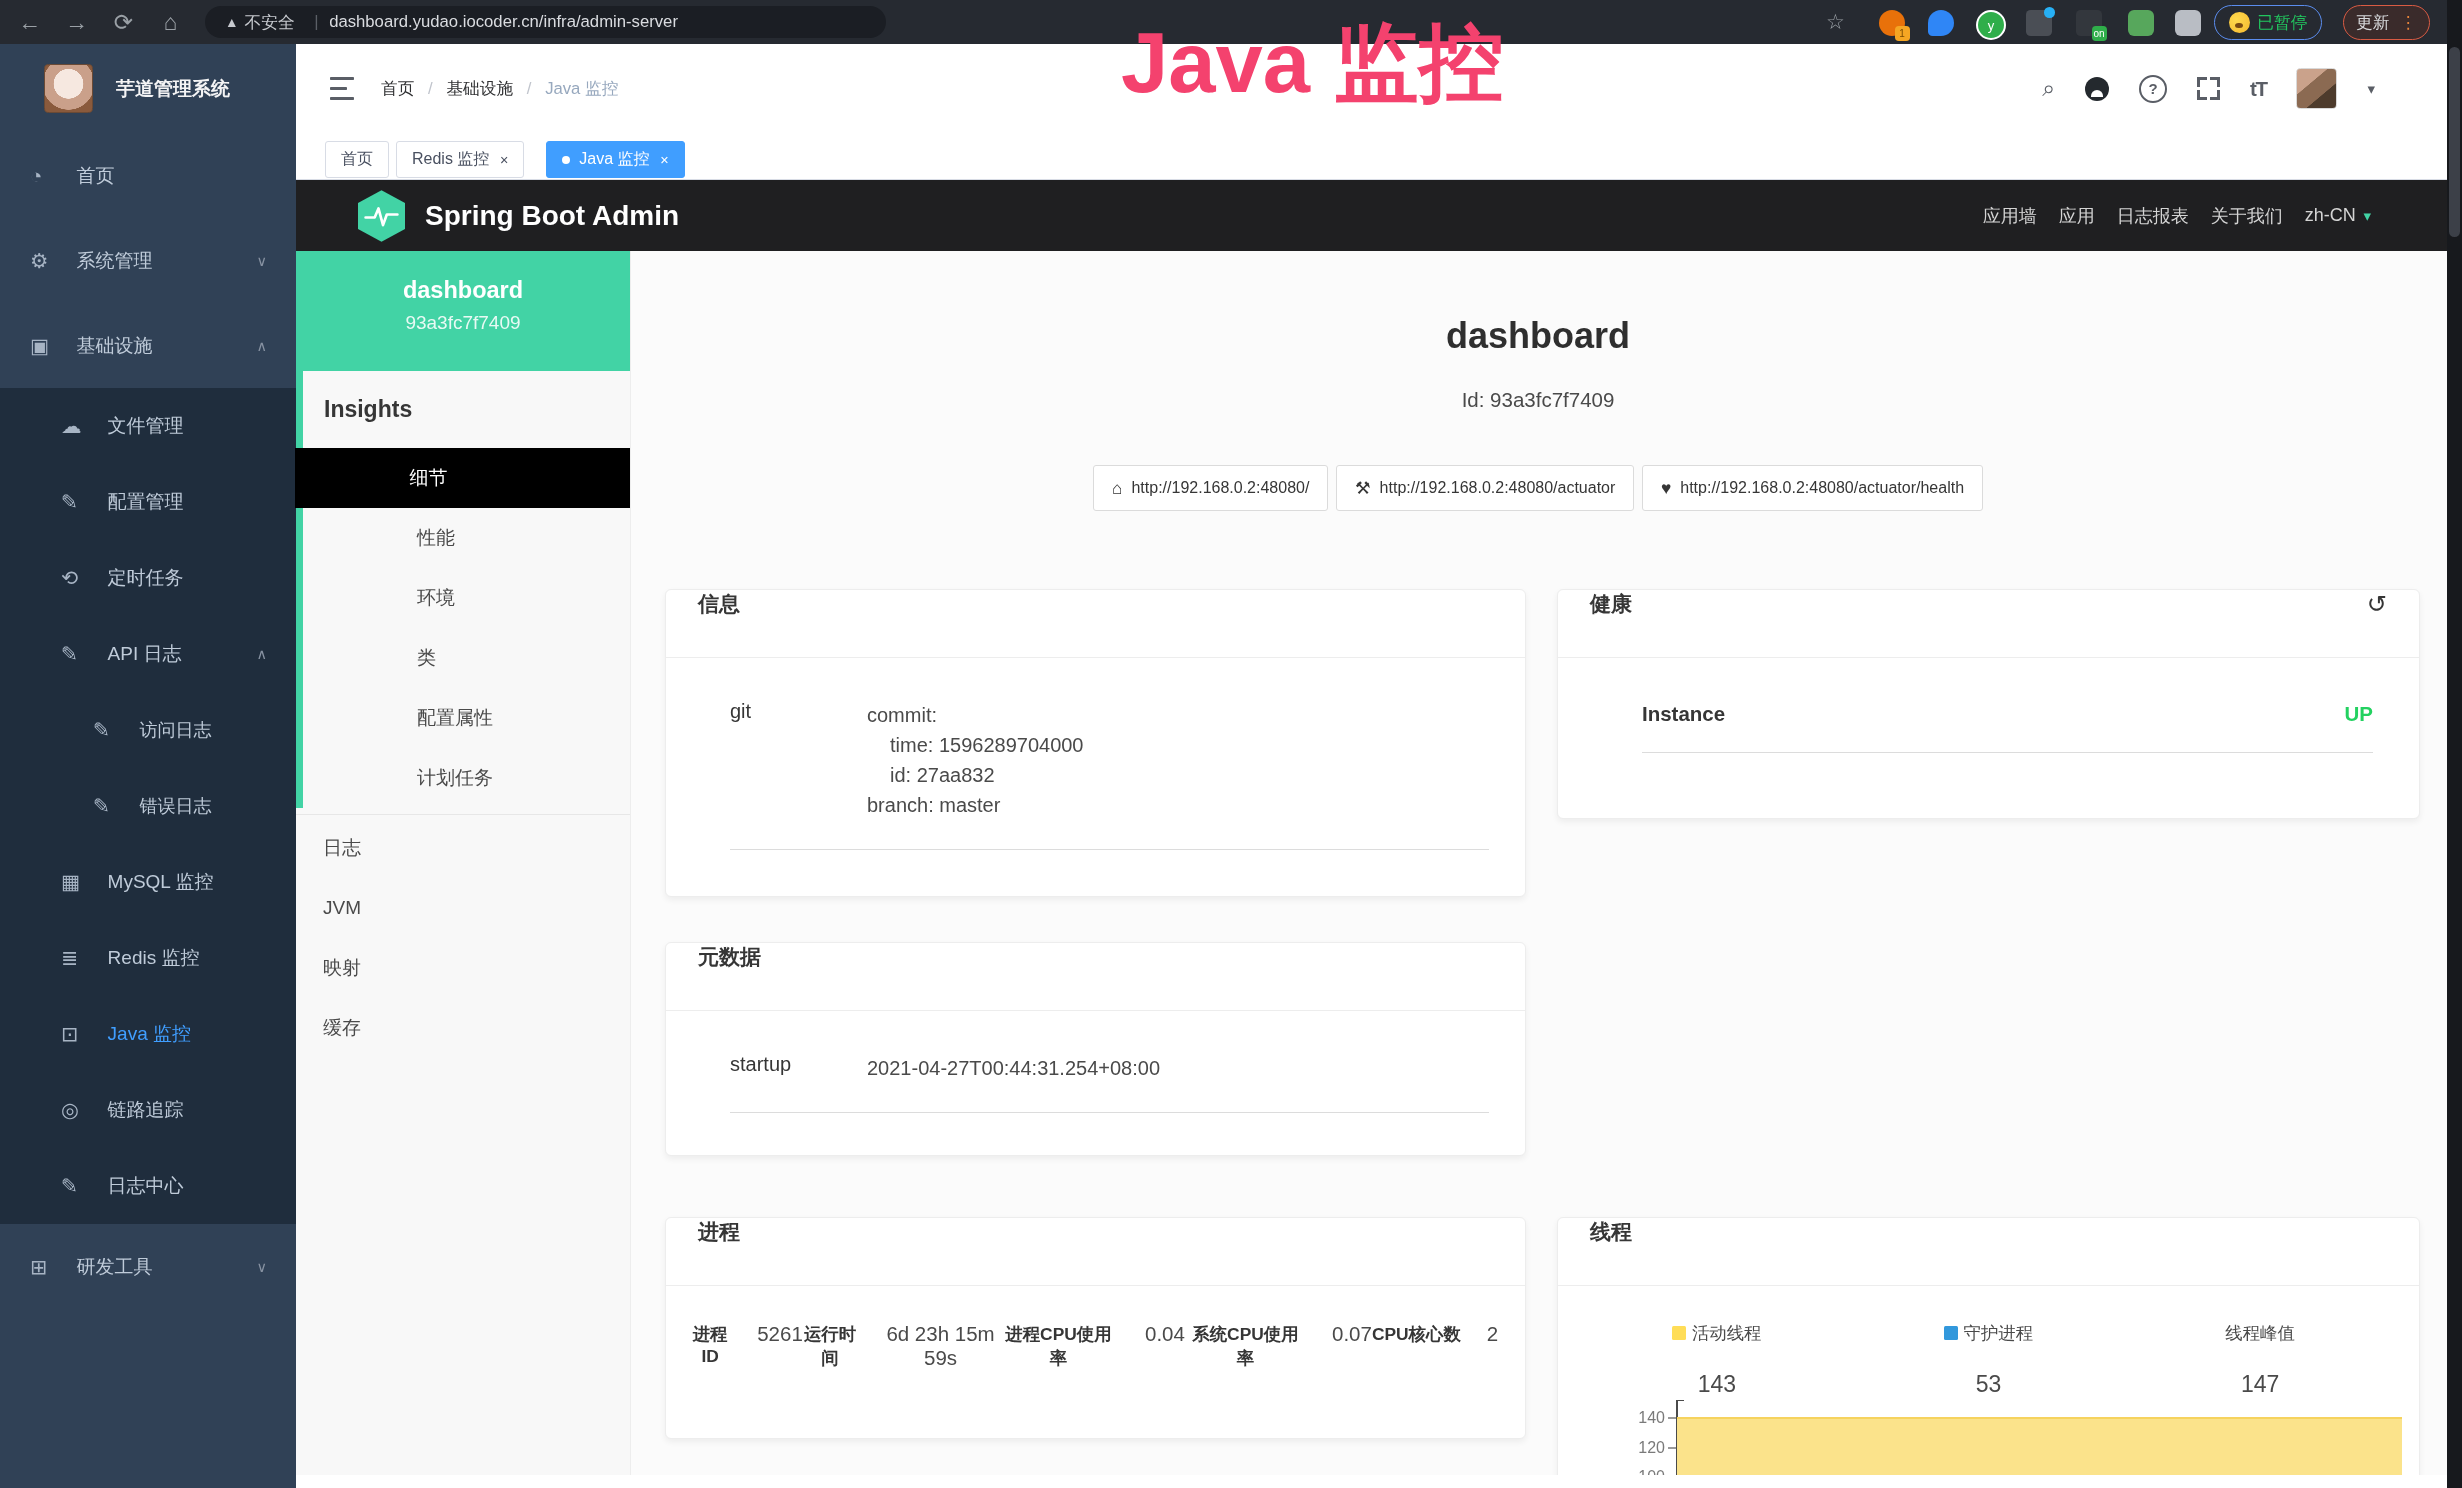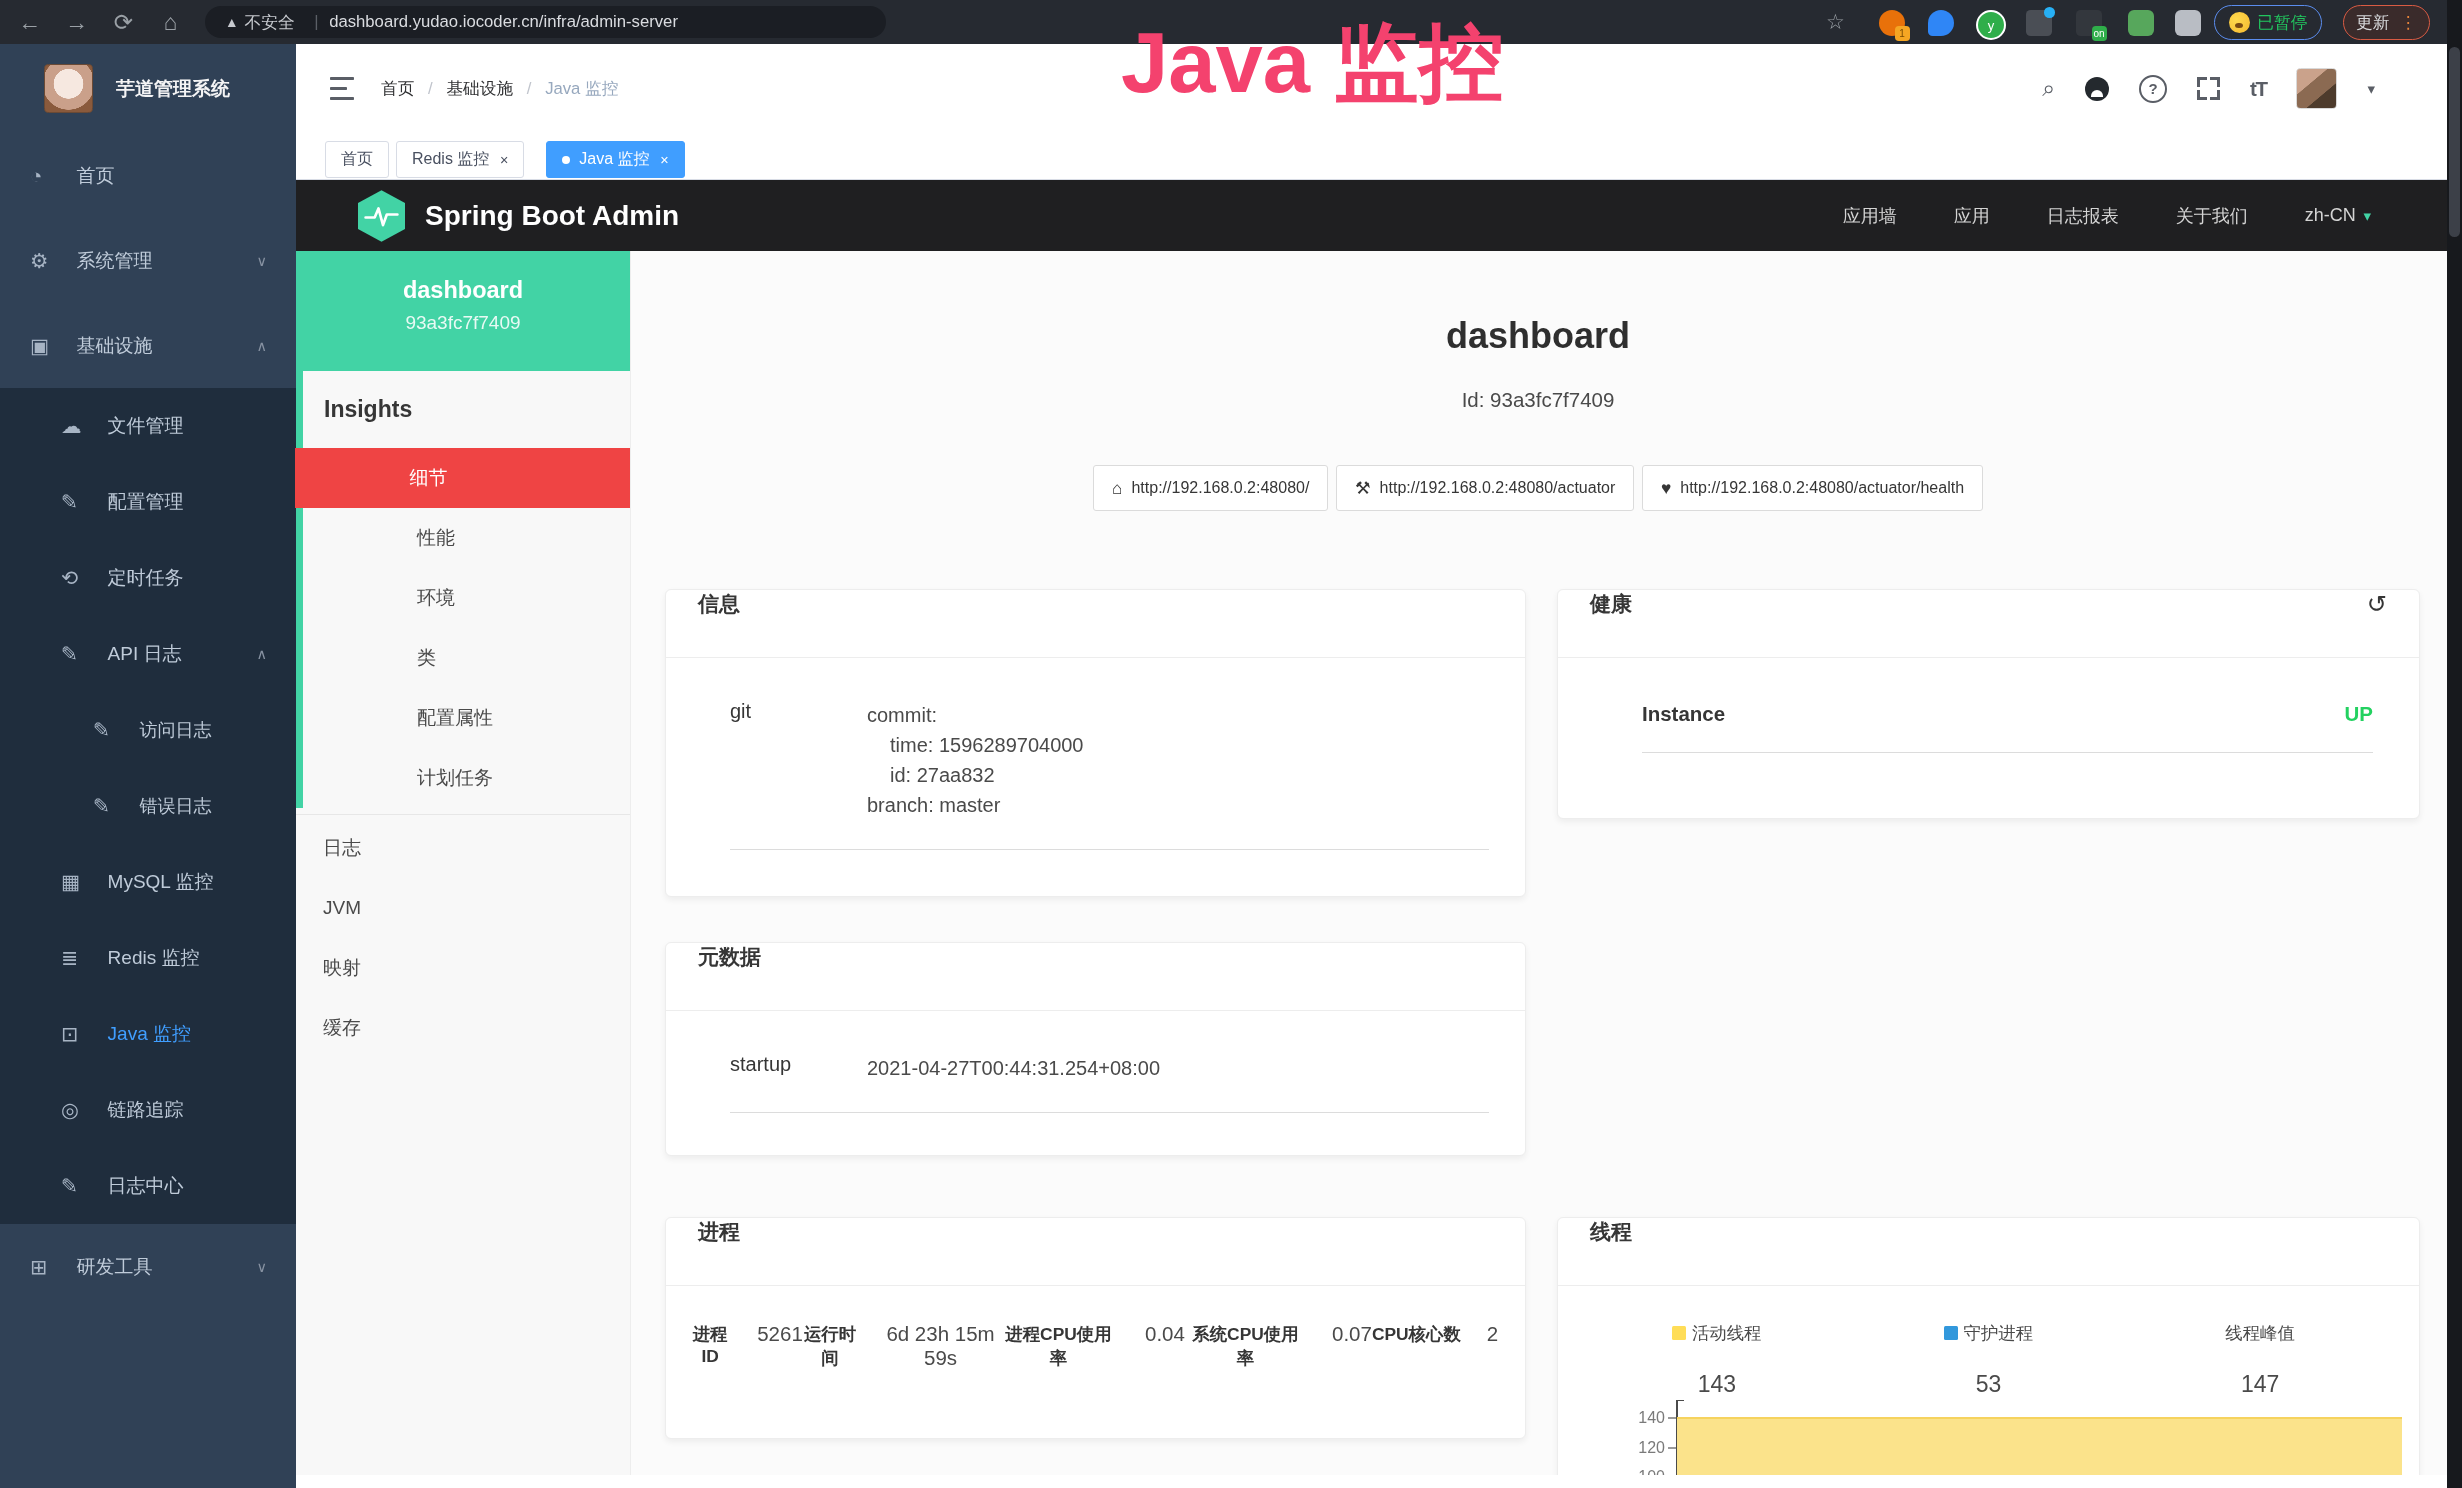--- a/index.html
+++ b/index.html
@@ -71,34 +71,34 @@
   .tab{position:absolute;top:8.3px;height:35px;border:0.8px solid #d8dce5;border-radius:3px;background:#fff;
        display:flex;align-items:center;padding:0 15px;font-size:16px;color:#495060;cursor:pointer;white-space:nowrap}
   .tab .dot{width:8.3px;height:8.3px;border-radius:50%;background:#fff;margin-right:9px}
   .tab .x{margin-left:10.6px;font-size:14.4px;color:inherit}
   .tab.active{background:#409eff;border-color:#409eff;color:#fff}
 
   
   .sba-bar{position:absolute;left:296px;top:180px;width:2151px;height:71px;background:#1f1f21;display:flex;align-items:center;z-index:10}
   .sba-logo{margin-left:62px;flex:0 0 auto}
   .sba-title{color:#fff;font-size:28px;font-weight:bold;margin-left:20px}
-  .sba-nav{margin-left:auto;display:flex;align-items:center;gap:57px;margin-right:76px;font-size:18px;color:#d4d4d4}
+  .sba-nav{margin-left:auto;display:flex;align-items:center;gap:22px;margin-right:76px;font-size:18px;color:#d4d4d4}
   .sba-nav .nv{cursor:pointer}
   .sba-lang{display:flex;align-items:center;gap:7.6px}
   .sba-lang .c{color:#42d3a5;font-size:15px;font-weight:bold}
 
   
   .sba-side{position:absolute;left:296px;top:250px;width:334px;height:1238px;background:#f8f8f8;border-right:0.8px solid #ededed;z-index:6}
   .sba-app{height:121px;background:#42d3a5;color:#fff;text-align:center}
   .sba-app .nm{padding-top:27px;font-size:23.5px;font-weight:bold}
   .sba-app .id{margin-top:7.6px;font-size:19px;color:rgba(255,255,255,.88)}
   .insights{border-left:7.6px solid #42d3a5}
   .insights-h{height:77px;display:flex;align-items:center;padding-left:21px;font-size:23px;font-weight:bold;color:#363636}
   .mi{height:60px;display:flex;align-items:center;padding-left:114px;font-size:19px;color:#4a4a4a;cursor:pointer}
-  .mi.active{background:#ef4444;color:#fff;margin-left:-7.6px;}
+  .mi.active{background:#000000;color:#fff;margin-left:-7.6px;}
   .top-group{border-top:0.8px solid #e7e7e7;margin-top:6px;padding-top:3px}
   .mi.top{padding-left:27px}
 
   
   .content{position:absolute;left:629px;top:250px;width:1818px;height:1238px;background:#fbfbfb;z-index:4}
   .big-title{position:absolute;left:0;top:65px;width:100%;text-align:center;font-size:36px;font-weight:bold;color:#2f2f2f}
   .id-line{position:absolute;left:0;top:138px;width:100%;text-align:center;font-size:20.5px;color:#4a4a4a}
   .links{position:absolute;left:0;top:215px;width:100%;display:flex;justify-content:center;gap:7.6px}
   .lbtn{height:44px;background:#fff;border:0.8px solid #dbdbdb;border-radius:3px;display:flex;align-items:center;
         gap:9px;padding:0 18px;font-size:16px;color:#363636;cursor:pointer;white-space:nowrap}

